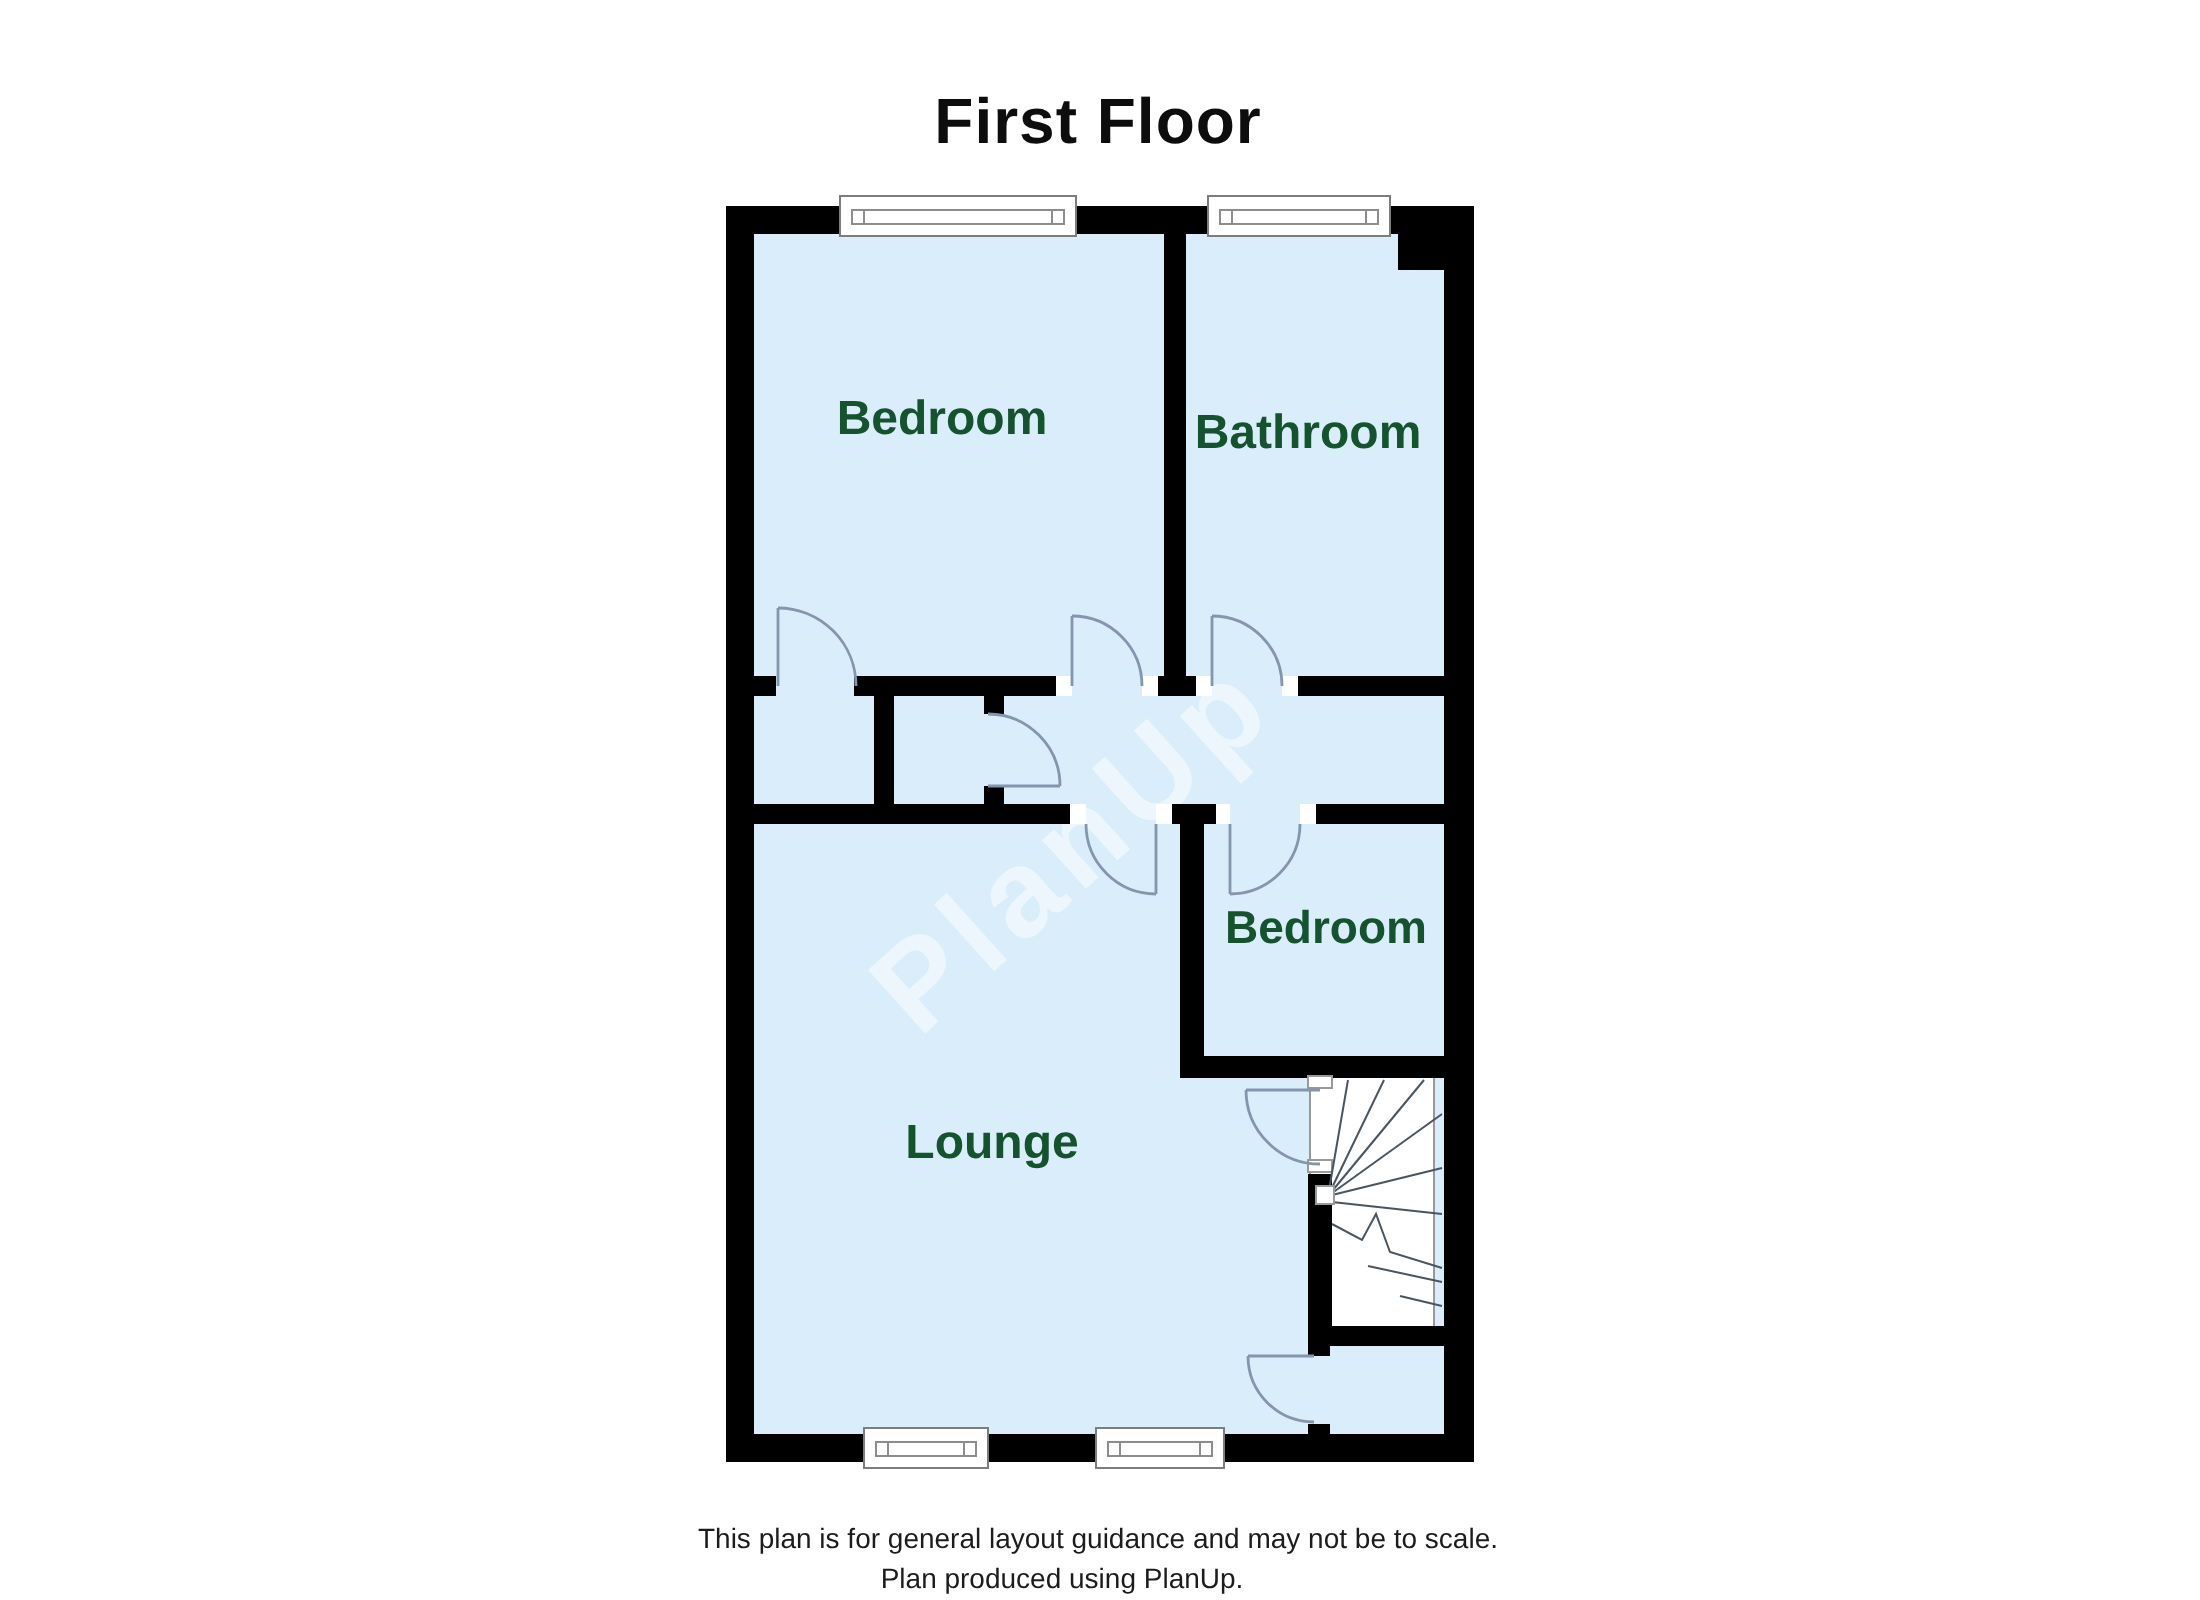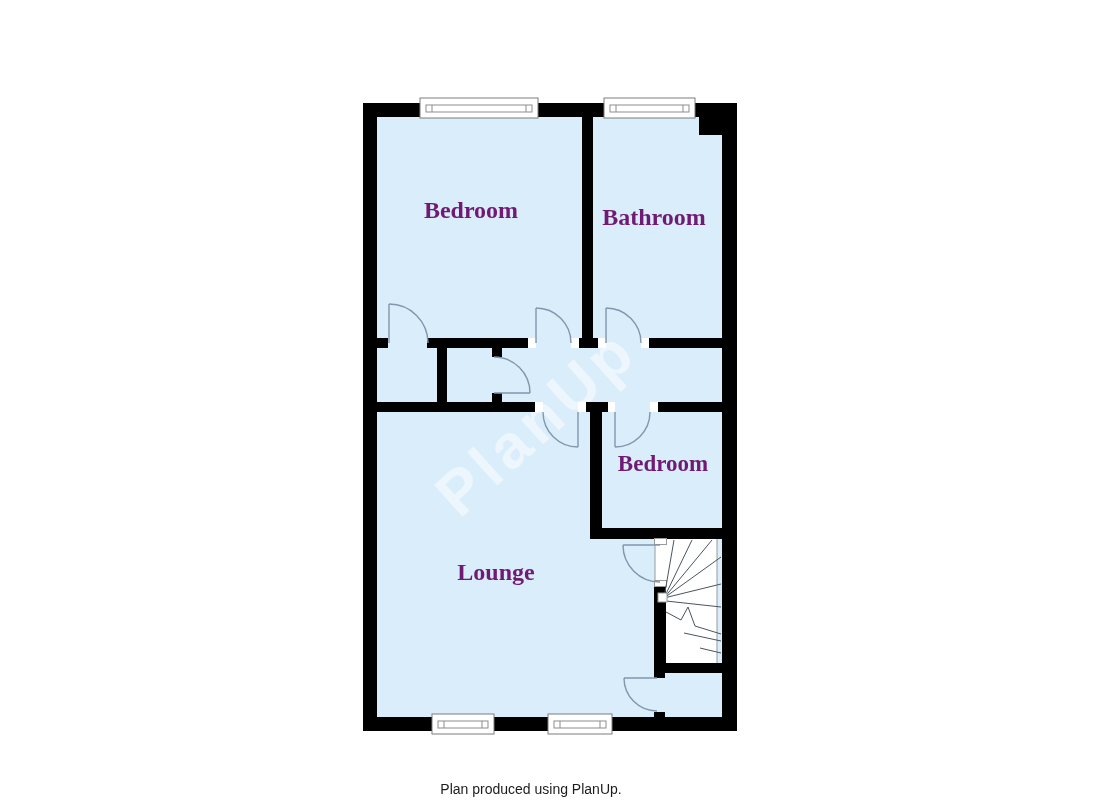--- a/index.html
+++ b/index.html
@@ -6,38 +6,39 @@
   .stage{
     position:relative;
     width:1100px;height:800px;
     background:#ffffff;
     font-family:"Liberation Sans", sans-serif;
     overflow:hidden;
   }
   .stage svg{position:absolute;left:0;top:0;}
   .txt{position:absolute;transform:translate(-50%,-50%);white-space:nowrap;color:#111;}
   .title{font-size:32px;font-weight:bold;color:#0d0d0d;letter-spacing:0.5px;}
-  .room-label{font-size:24px;font-weight:bold;color:#701a75;font-family:Liberation Serif, serif;}
+  .room-label{font-size:24px;font-weight:bold;color:#14532d;}
   .room-label.small{font-size:23px;}
   .footer-line{font-size:14px;color:#1c1c1c;}
   .wall{fill:#000000;}
   .jamb{fill:#ffffff;}
   .jamb-o{fill:#ffffff;stroke:#9a9a9a;stroke-width:1;}
   .door{stroke:#8296ad;stroke-width:1.4;fill:none;}
   .win-outer{fill:#ffffff;stroke:#7d7d7d;stroke-width:1;}
   .win-inner{fill:#ffffff;stroke:#8d8d8d;stroke-width:1;}
   .stair-bg{stroke:#999999;stroke-width:1;}
   .stair-line{stroke:#4a5560;stroke-width:1;fill:none;}
   .wm{font-family:"Liberation Sans",sans-serif;font-weight:bold;opacity:0.5;letter-spacing:5px;}
 </style>
 </head>
 <body>
 
 <div class="stage">
 
+  <div class="txt title" style="left:549px;top:61px;">First Floor</div>
 
   <svg width="1100" height="800" viewBox="0 0 1100 800">
 
     <rect x="366" y="105" width="368" height="623" fill="#d9edfa"></rect>
 
     <text class="wm" x="550" y="438" font-size="62" text-anchor="middle" transform="rotate(-42 550 438)" fill="#ffffff">PlanUp</text>
 
     <rect class="stair-bg" x="655" y="538" width="62" height="127" fill="#ffffff"></rect>
 
     <g shape-rendering="crispEdges">
@@ -157,15 +158,16 @@
       <path class="stair-line" d="M700,648 L721,653"></path>
       <rect class="jamb-o" x="658" y="593" width="9" height="9"></rect>
     </g>
   </svg>
 
   <div class="txt room-label" style="left:471px;top:210px;">Bedroom</div>
   <div class="txt room-label" style="left:654px;top:217px;">Bathroom</div>
   <div class="txt room-label small" style="left:663px;top:464px;">Bedroom</div>
   <div class="txt room-label" style="left:496px;top:572px;">Lounge</div>
 
+  <div class="txt footer-line" style="left:549px;top:769px;">This plan is for general layout guidance and may not be to scale.</div>
   <div class="txt footer-line" style="left:531px;top:789px;">Plan produced using PlanUp.</div>
 
 </div>
 
 </body></html>

